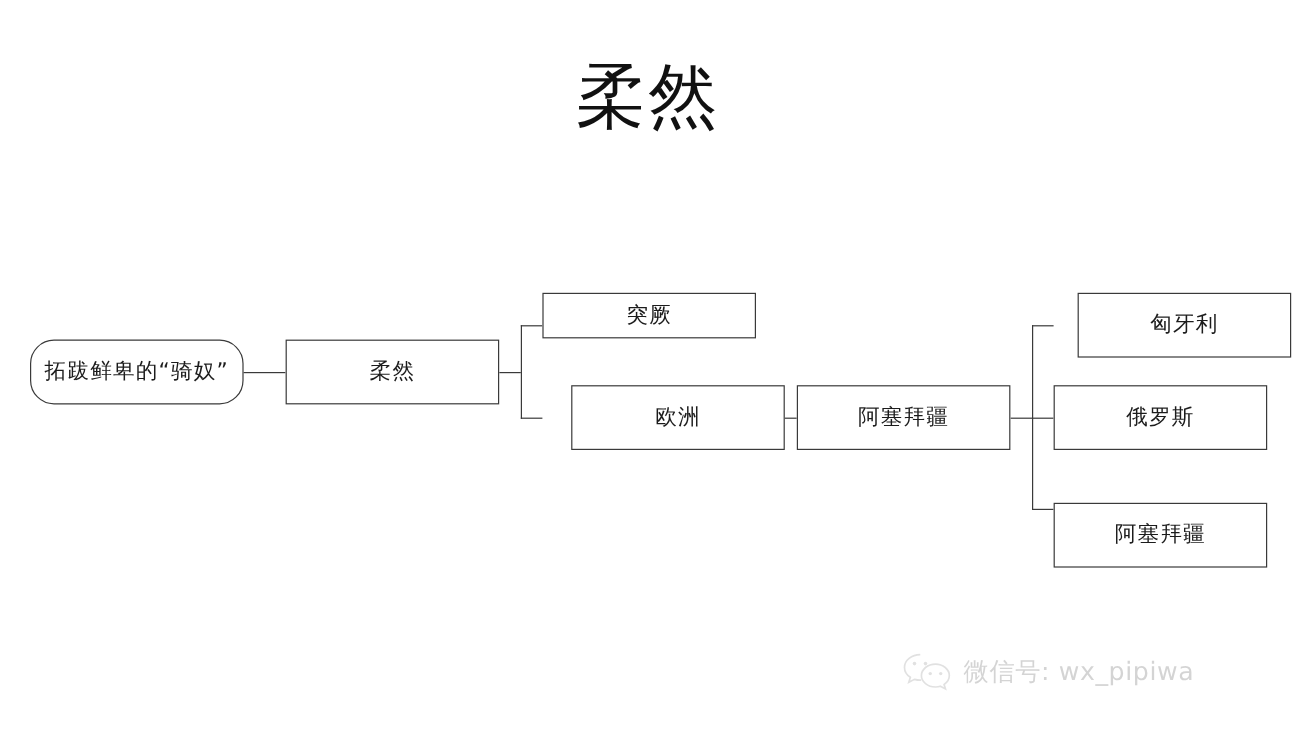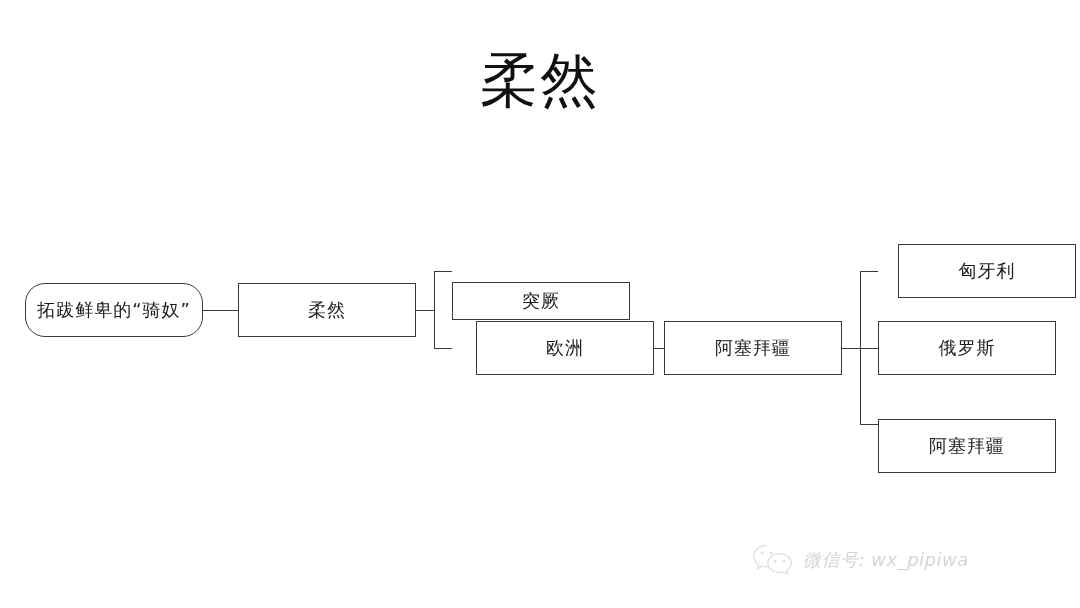--- a/index.html
+++ b/index.html
@@ -57,26 +57,25 @@
     left: 752px;
     top: 532px;
     width: 320px;
     height: 56px;
     display: flex;
     align-items: center;
     gap: 9px;
     opacity: 0.42;
   }
   #watermark .wm-text {
-    font-size: 18px;
+    font-size: 21px;
     line-height: 1;
     color: #9a9a9a;
     white-space: nowrap;
     letter-spacing: 0.5px;
-    font-style: italic;
   }
   #watermark .wm-icon {
     width: 42px;
     height: 38px;
     flex: 0 0 auto;
     display: block;
   }
 </style>
 </head>
 <body>
@@ -102,21 +101,21 @@
 <div class="conn h" style="left:860px; top:271px; width:18px;"></div>
 
 <div class="conn h" style="left:860px; top:348px; width:18px;"></div>
 
 <div class="conn h" style="left:860px; top:424px; width:18px;"></div>
 
 <div class="node" style="left:25px;  top:283px; width:178px; height:54px;border-radius:20px;">拓跋鲜卑的“骑奴”</div>
 
 <div class="node" style="left:238px; top:283px; width:178px; height:54px;">柔然</div>
 
-<div class="node" style="left:452px; top:244px; width:178px; height:38px;margin-top:38px;">突厥</div>
+<div class="node" style="left:452px; top:244px; width:178px; height:38px;">突厥</div>
 
 <div class="node" style="left:476px; top:321px; width:178px; height:54px;">欧洲</div>
 
 <div class="node" style="left:664px; top:321px; width:178px; height:54px;">阿塞拜疆</div>
 
 <div class="node" style="left:898px; top:244px; width:178px; height:54px;">匈牙利</div>
 
 <div class="node" style="left:878px; top:321px; width:178px; height:54px;">俄罗斯</div>
 
 <div class="node" style="left:878px; top:419px; width:178px; height:54px;">阿塞拜疆</div>

